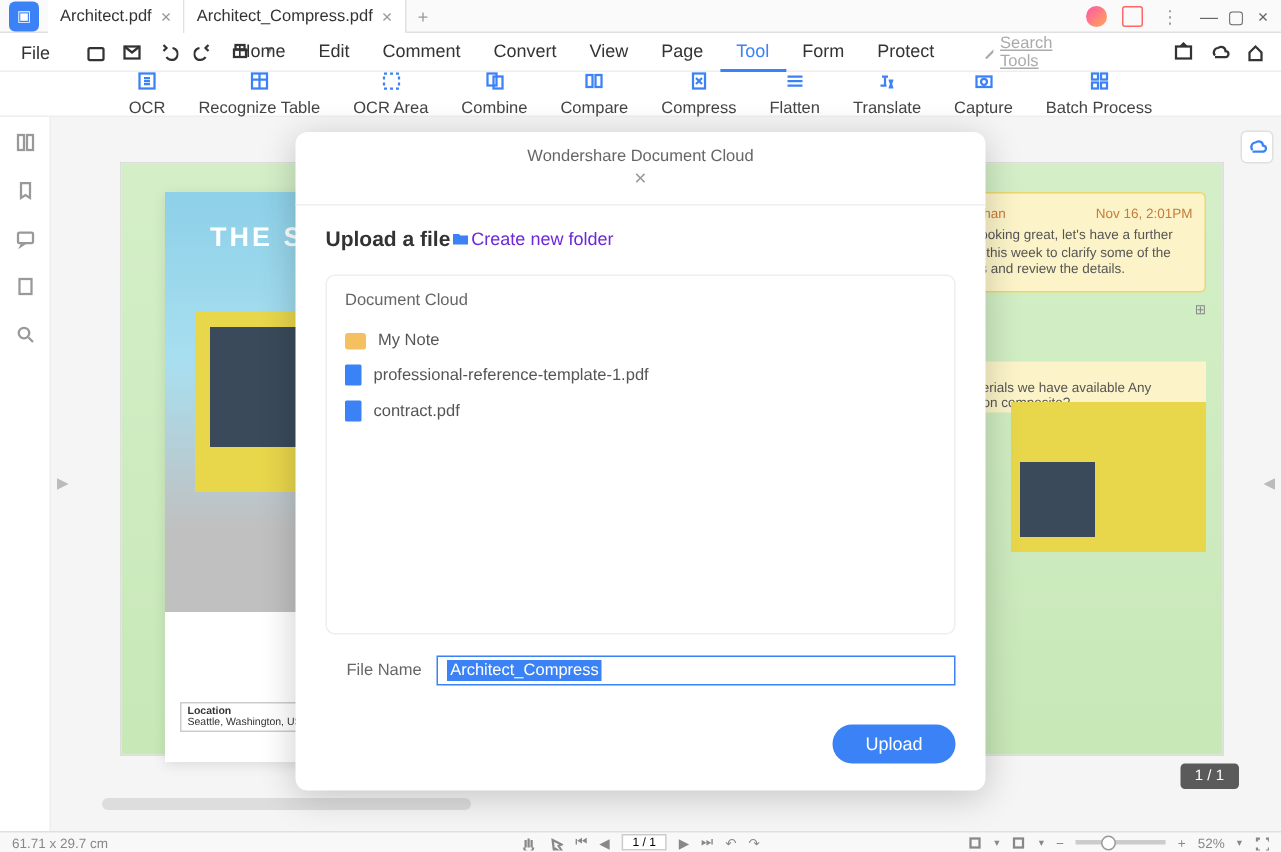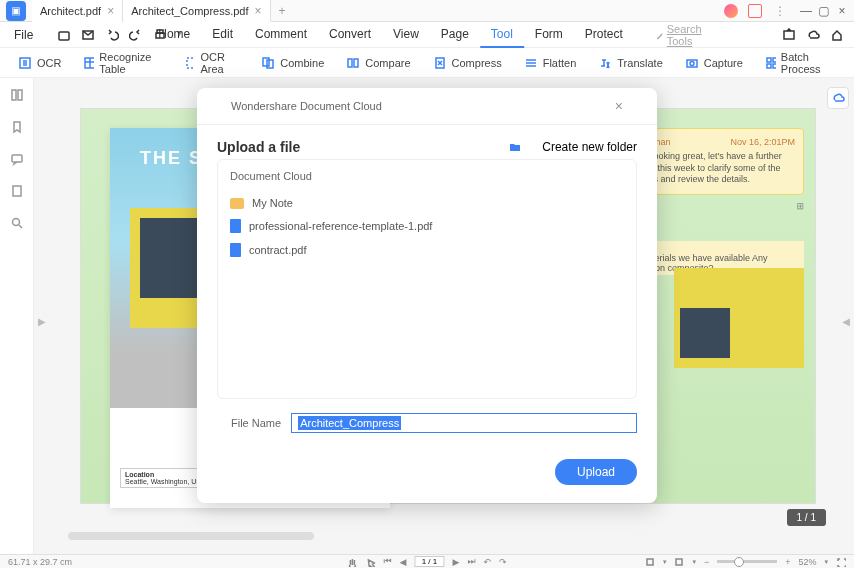--- a/index.html
+++ b/index.html
@@ -23,21 +23,21 @@
     .file-menu { font-size: 12px; padding: 0 4px; }
     .mb-icons { display: flex; gap: 10px; margin-left: 14px; }
     .main-menu { display: flex; gap: 0; margin-left: auto; margin-right: auto; position: absolute; left: 50%; transform: translateX(-50%); }
     .menu-item { padding: 5px 11px; font-size: 12px; color: #333; }
     .menu-item.active { color: #3b82f6; border-bottom: 2px solid #3b82f6; }
     .search-tools { color: #aaa; font-size: 11px; display: flex; align-items: center; gap: 4px; margin-left: 20px; text-decoration: underline; }
     .mb-right { margin-left: auto; display: flex; gap: 10px; }
     
     
     .toolbar { height: 30px; background: #fff; display: flex; align-items: center; padding: 0 10px; gap: 6px; border-bottom: 1px solid #eee; justify-content: center; }
-    .tool-btn { display: flex; align-items: center; gap: 5px; padding: 3px 8px; font-size: 11px; color: #444; }
+    .tool-btn { display: flex; align-items: center; gap: 5px; padding: 3px 8px; font-size: 11px; color: #444; flex-direction: column; }
     .tool-icon { width: 14px; height: 14px; color: #3b82f6; }
     
     
     .workspace { position: absolute; top: 78px; bottom: 14px; left: 0; right: 0; display: flex; background: #f5f5f5; }
     .left-rail { width: 34px; background: #fff; border-right: 1px solid #eee; display: flex; flex-direction: column; gap: 18px; padding-top: 10px; align-items: center; }
     .rail-icon { width: 16px; height: 16px; color: #999; }
     .doc-area { flex: 1; position: relative; overflow: hidden; }
     .doc-bg { position: absolute; left: 46px; top: 30px; right: 38px; bottom: 50px; background: linear-gradient(#d4efc8, #c8e8b8); border: 1px solid #ddd; }
     .doc-page { position: absolute; left: 76px; top: 50px; width: 280px; height: 380px; background: #fff; box-shadow: 0 2px 8px rgba(0,0,0,0.1); }
     .doc-img { position: absolute; top: 0; left: 0; right: 0; height: 280px; background: linear-gradient(180deg, #8dd0e8 0%, #a8dff0 40%, #c0c0c0 80%); overflow: hidden; }
@@ -58,26 +58,26 @@
     .building2::before { content:''; position:absolute; left:6px; top:40px; width:50px; height:50px; background:#3a4a5a; }
     .sky2 { position: absolute; right: 50px; top: 140px; width: 130px; height: 150px; background: linear-gradient(180deg, #8dd0e8, #c0c8c0); z-index: -1; }
     
     .page-indicator { position: absolute; right: 28px; bottom: 28px; background: #5a5a5a; color: #fff; padding: 3px 10px; border-radius: 3px; font-size: 10px; }
     .right-rail { position: absolute; right: 0; top: 0; width: 32px; height: 40px; display: flex; align-items: center; justify-content: center; }
     .cloud-btn { width: 22px; height: 22px; background: #fff; border: 1px solid #e0e0e0; border-radius: 4px; display: flex; align-items: center; justify-content: center; color: #3b82f6; }
     
     
     .dialog-overlay { position: absolute; top: 78px; left: 0; right: 0; bottom: 14px; display: flex; align-items: flex-start; justify-content: center; z-index: 100; }
     .dialog { width: 460px; background: #fff; border-radius: 8px; box-shadow: 0 4px 24px rgba(0,0,0,0.2); margin-top: 10px; }
-    .dialog-header { padding: 10px 34px; border-bottom: 1px solid #eee; display: flex; align-items: center; justify-content: space-between; font-size: 11px; color: #666; }
+    .dialog-header { padding: 10px 34px; border-bottom: 1px solid #eee; display: flex; align-items: center; justify-content: space-between; font-size: 11px; color: #666; flex-direction: column; }
     .dialog-close { color: #999; font-size: 14px; cursor: pointer; }
     .dialog-body { padding: 14px 20px; }
-    .dialog-top { display: flex; justify-content: space-between; align-items: center; margin-bottom: 4px; }
+    .dialog-top { display: flex; justify-content: flex-start; align-items: center; margin-bottom: 16px; }
     .dialog-title { font-size: 14px; font-weight: 600; }
-    .create-folder { color: #000000; font-size: 12px; display: flex; align-items: center; gap: 20px; }
+    .create-folder { color: #6d28d9; font-size: 12px; display: flex; align-items: center; gap: 0; }
     .folder-browser { border: 1px solid #eee; border-radius: 6px; padding: 10px 12px; height: 240px; }
     .breadcrumb { font-size: 11px; color: #666; margin-bottom: 10px; }
     .file-row { display: flex; align-items: center; gap: 8px; padding: 5px 0; font-size: 11px; color: #555; }
     .folder-icon { width: 14px; height: 11px; background: #f4c060; border-radius: 2px; }
     .file-icon { width: 11px; height: 14px; background: #3b82f6; border-radius: 1px; position: relative; }
     .filename-row { display: flex; align-items: center; gap: 10px; margin-top: 14px; margin-left: 14px; }
     .filename-label { font-size: 11px; color: #666; }
     .filename-input { flex: 1; border: 1px solid #3b82f6; padding: 3px 6px; font-size: 11px; outline: none; }
     .filename-input::selection { background: #3b82f6; color: #fff; }
     .selected-text { background: #3b82f6; color: #fff; padding: 1px 2px; }

